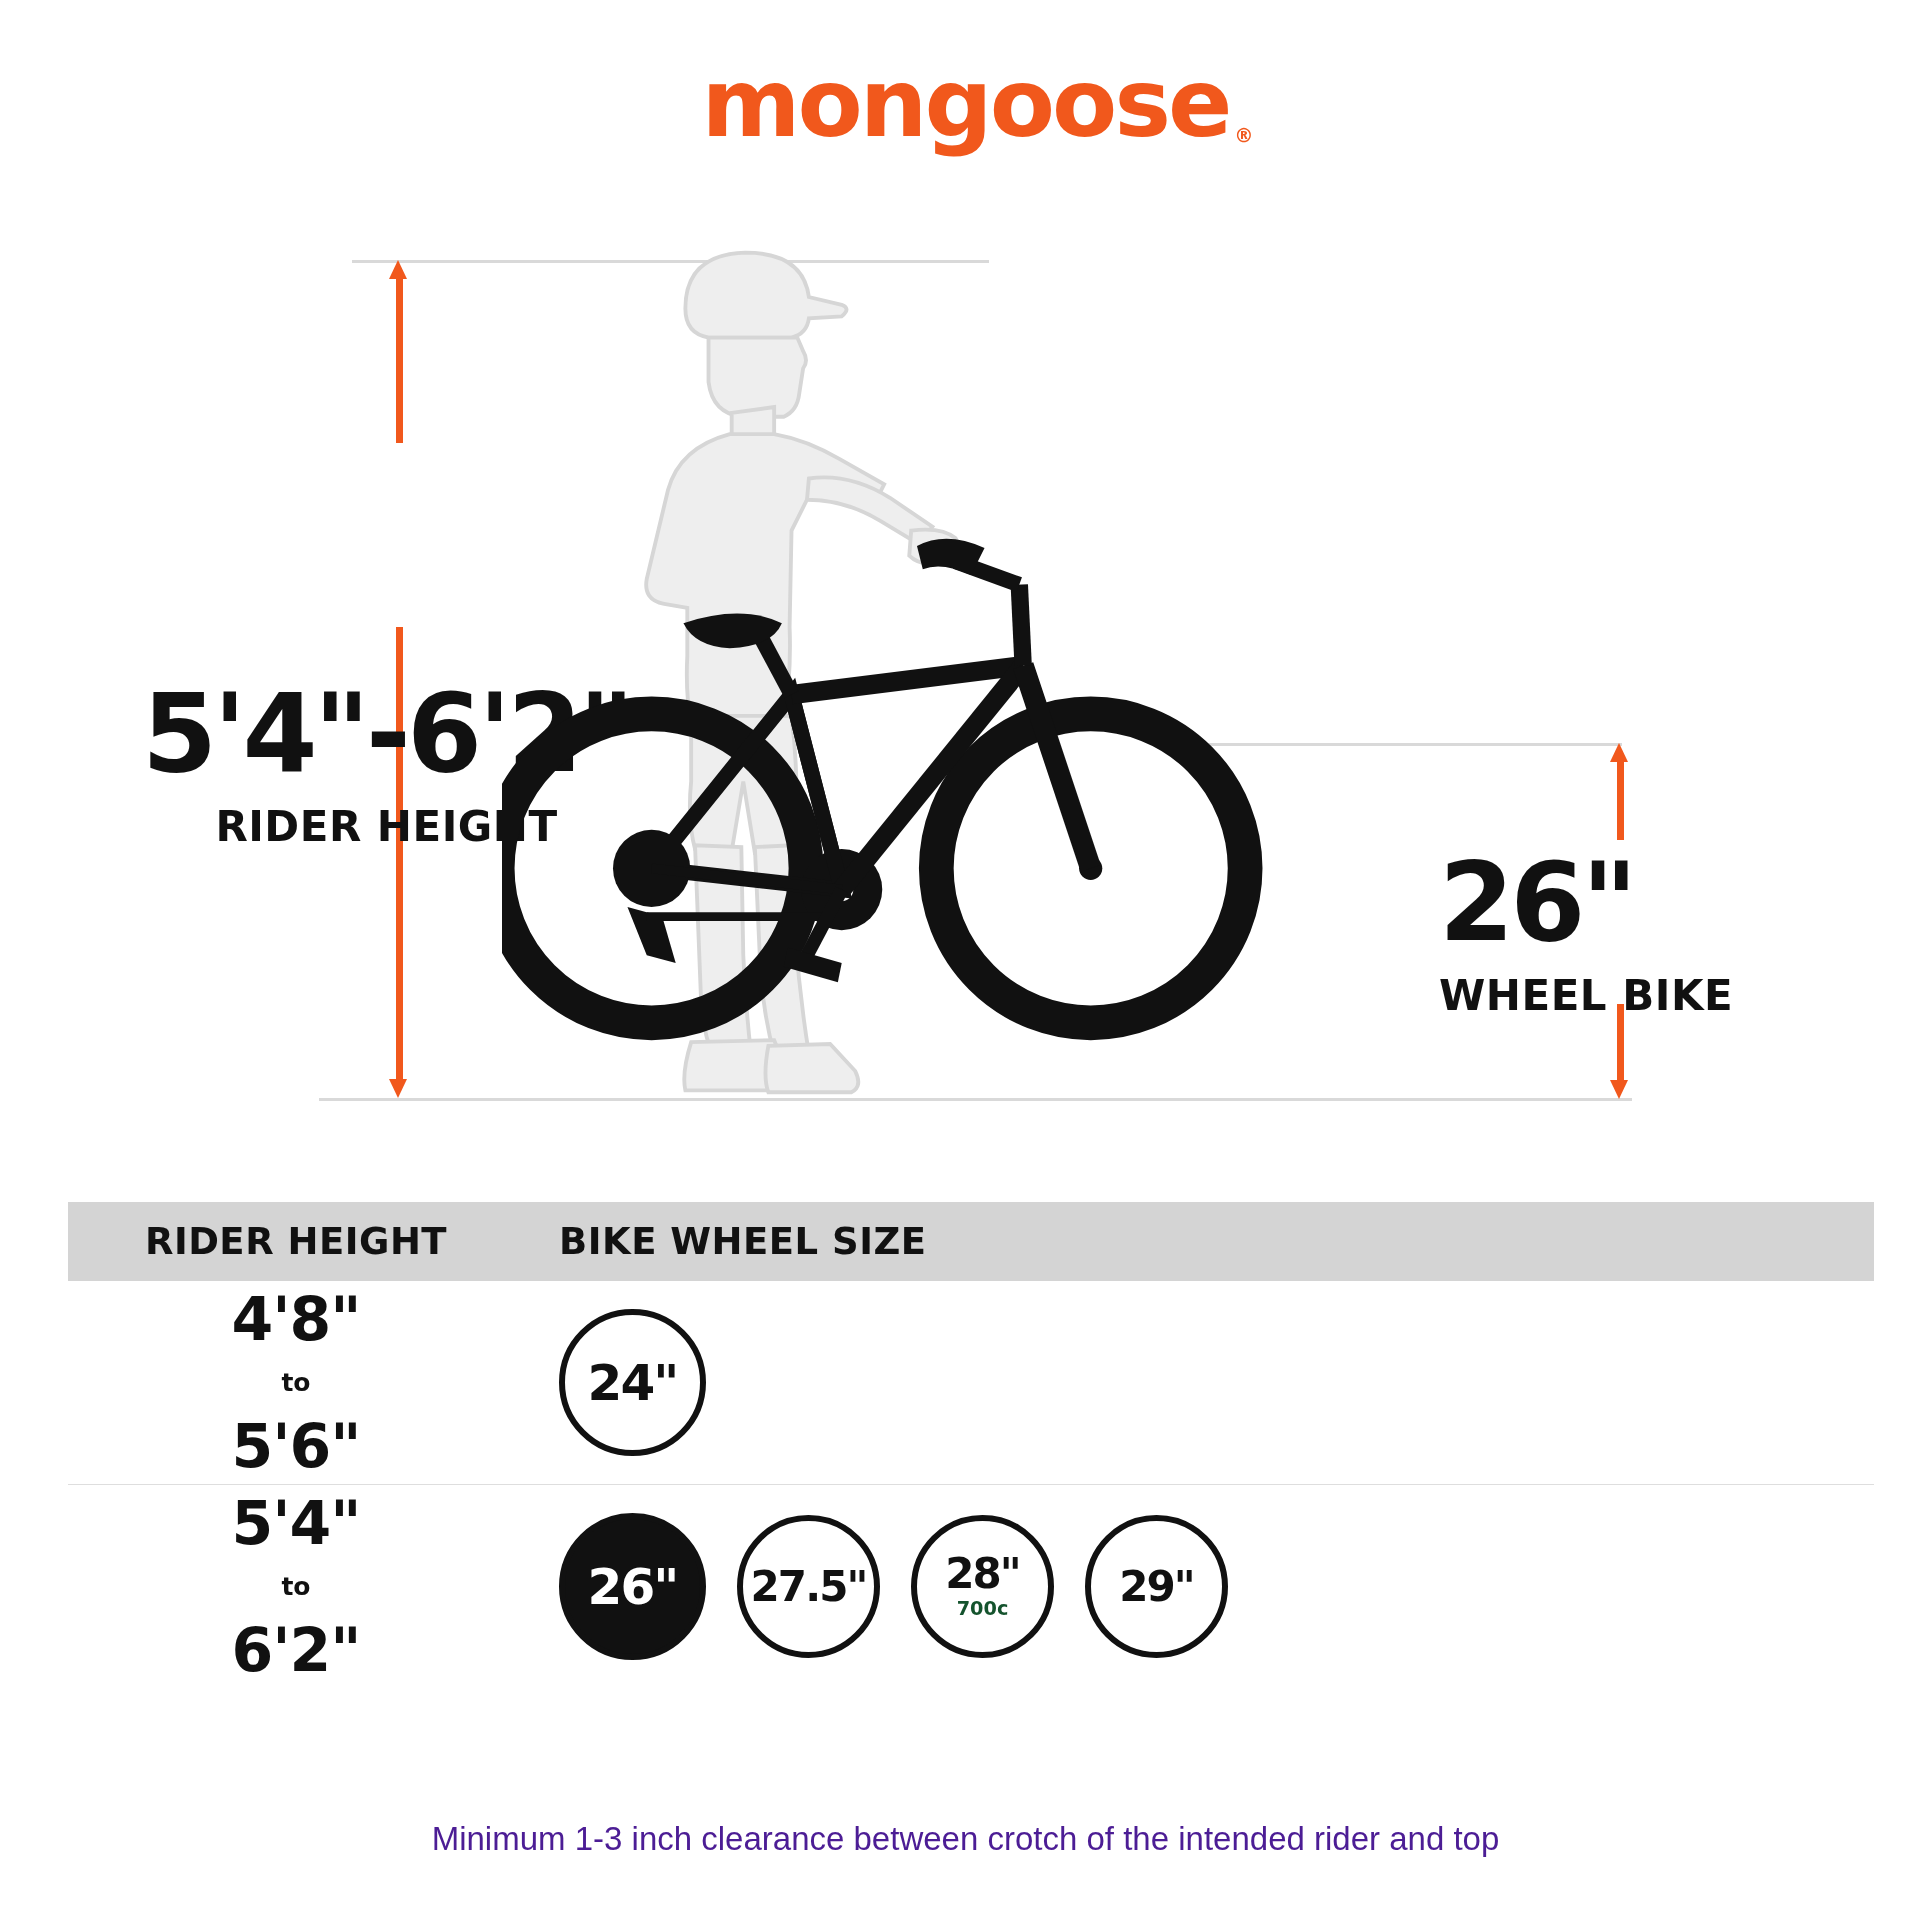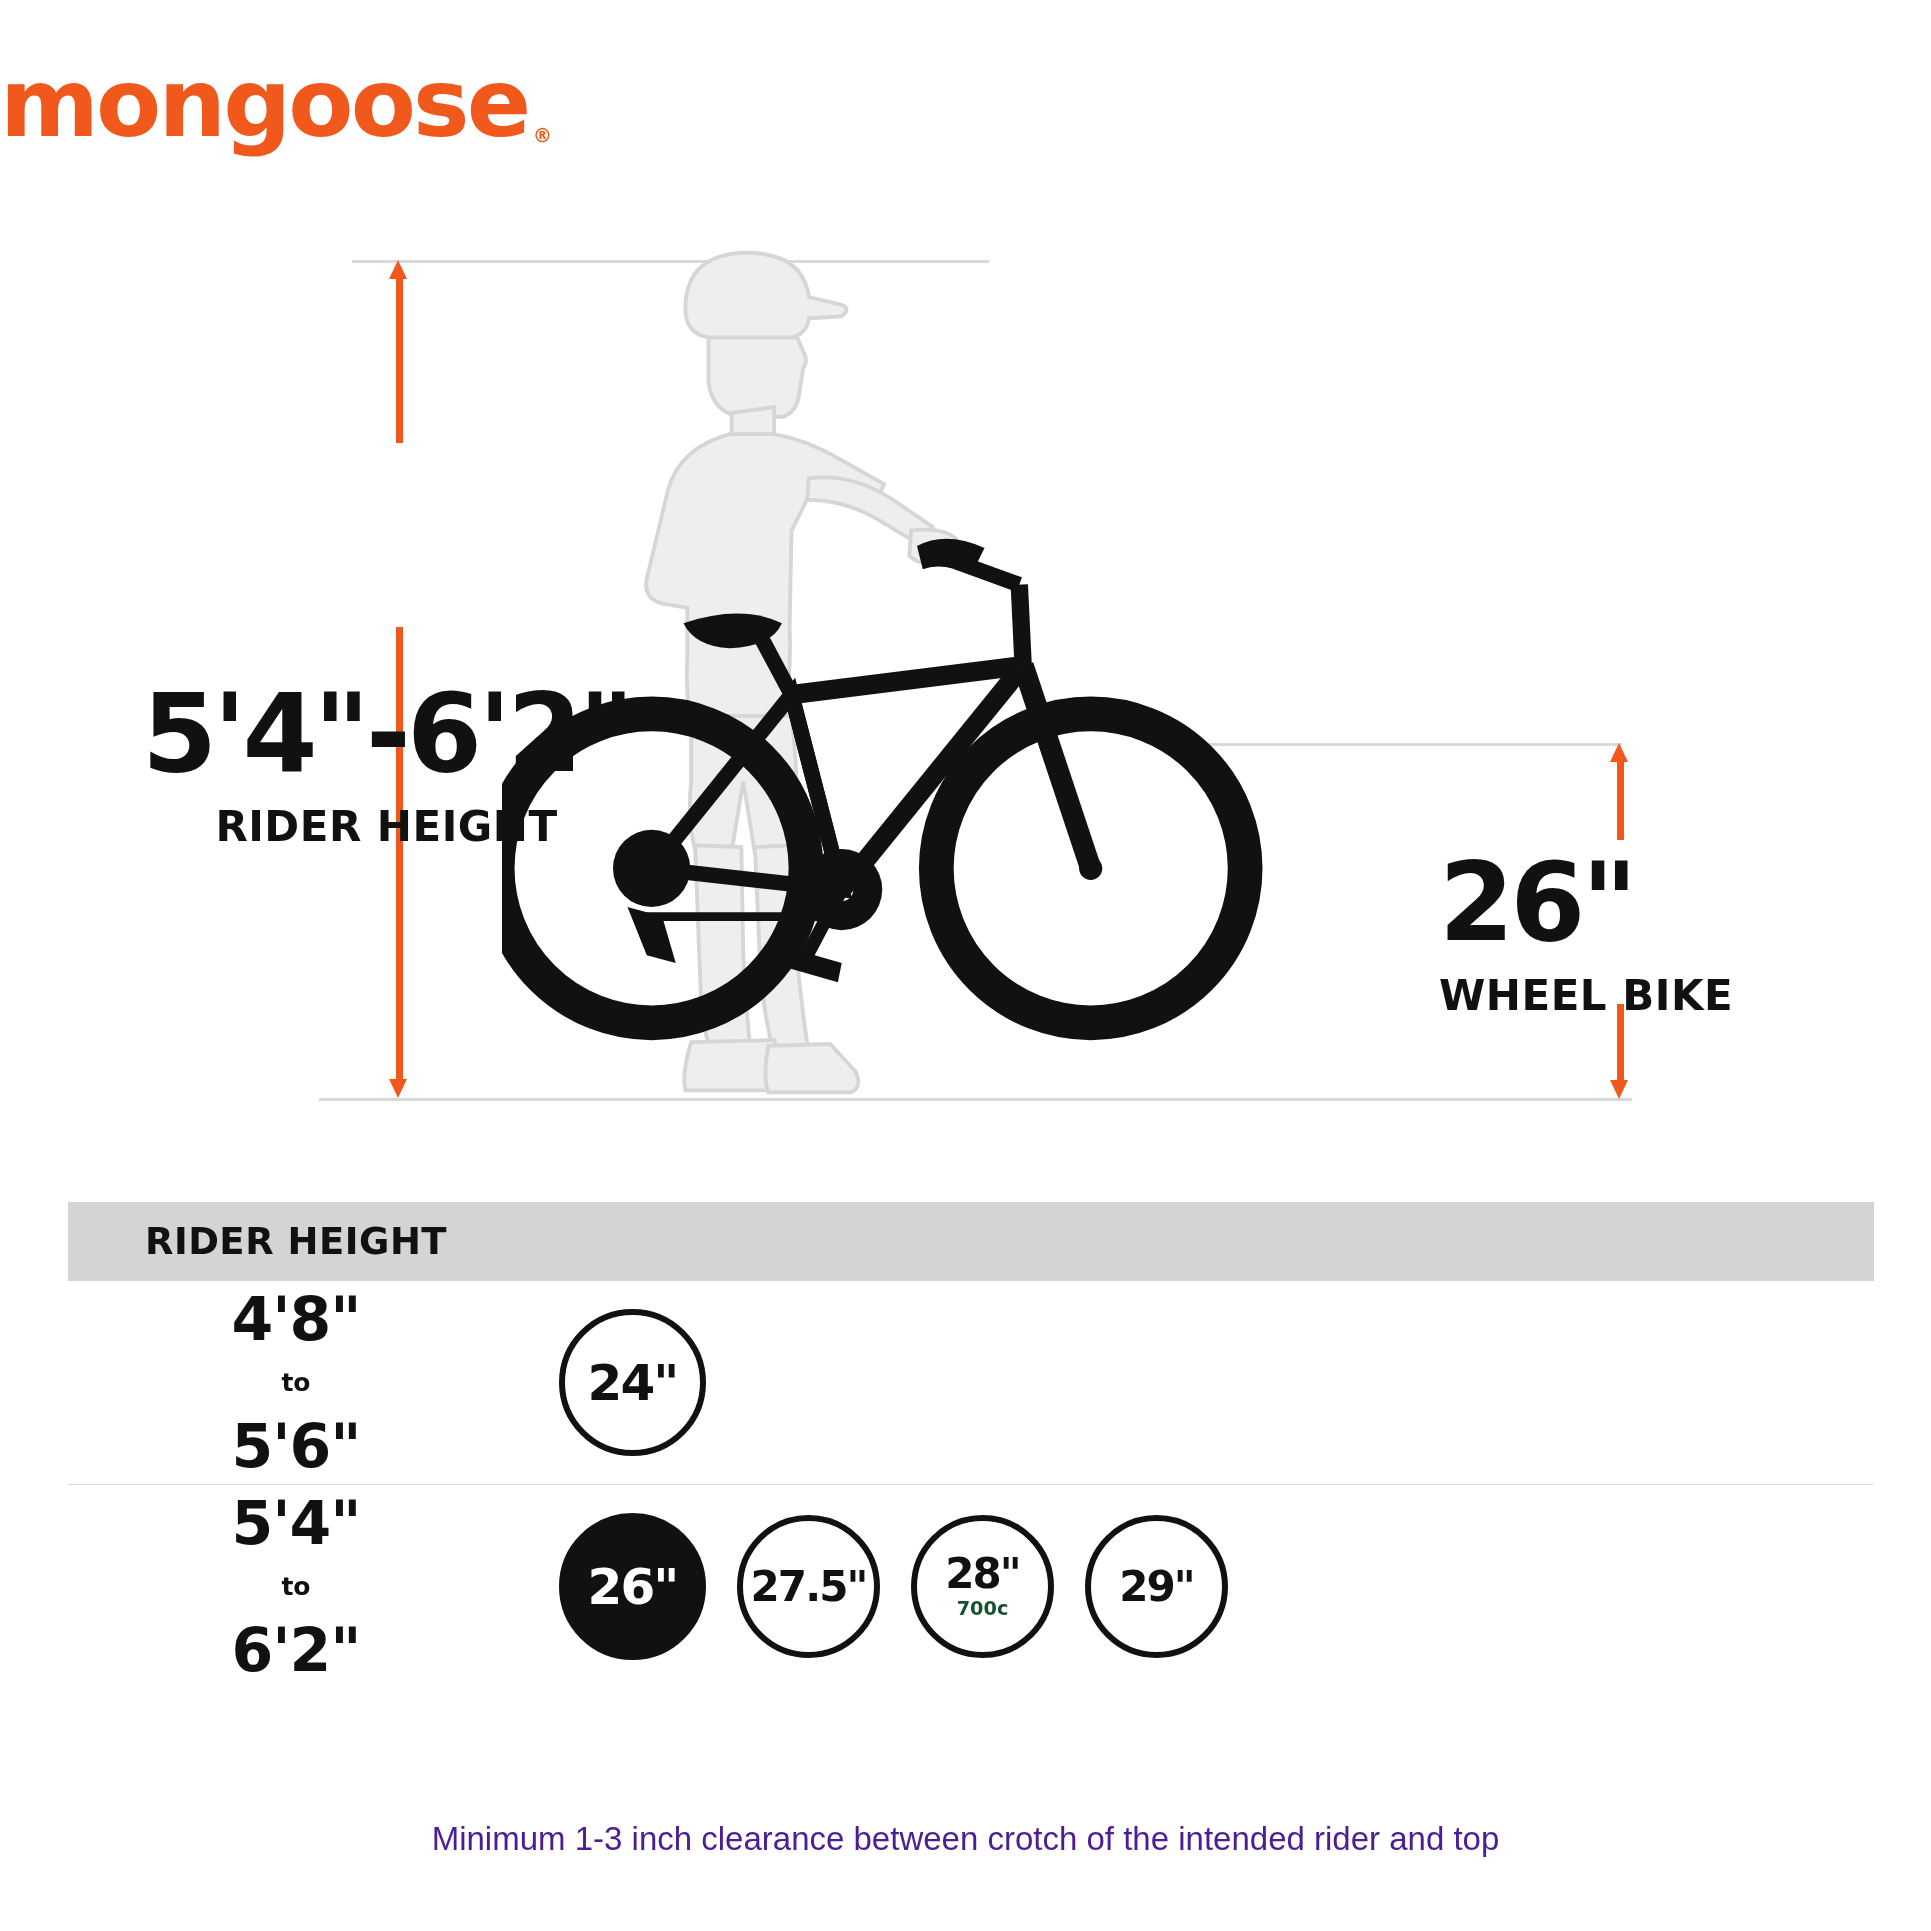--- a/index.html
+++ b/index.html
@@ -21,21 +21,21 @@
     width: 1931px;
     height: 1931px;
   }
 
   
   .brand {
     position: absolute;
     top: 56px;
     left: 0;
     width: 1931px;
-    text-align: left;
+    text-align: center;
   }
   .brand-word {
     display: inline-block;
     font-family: "DejaVu Sans", sans-serif;
     font-weight: bold;
     font-size: 95px;
     letter-spacing: -2.9px;
     color: #f1581c;
     line-height: 1;
     position: relative;
@@ -346,20 +346,21 @@
 
         <path d="M352 672 L316 740" stroke="#111111" stroke-width="14" fill="none"></path>
         <path d="M296 732 L352 748 L348 768 L292 752 Z" fill="#111111"></path>
       </g>
     </svg>
   </div>
 
   <div class="table">
     <div class="thead">
       <div class="th th-height">RIDER HEIGHT</div>
+      <div class="th th-wheel">BIKE WHEEL SIZE</div>
     </div>
 
     <div class="trow">
       <div class="cell-height">
         <div class="h-main">4'8"</div>
         <div class="h-to">to</div>
         <div class="h-main">5'6"</div>
       </div>
       <div class="cell-wheels">
         <div class="wheel">

